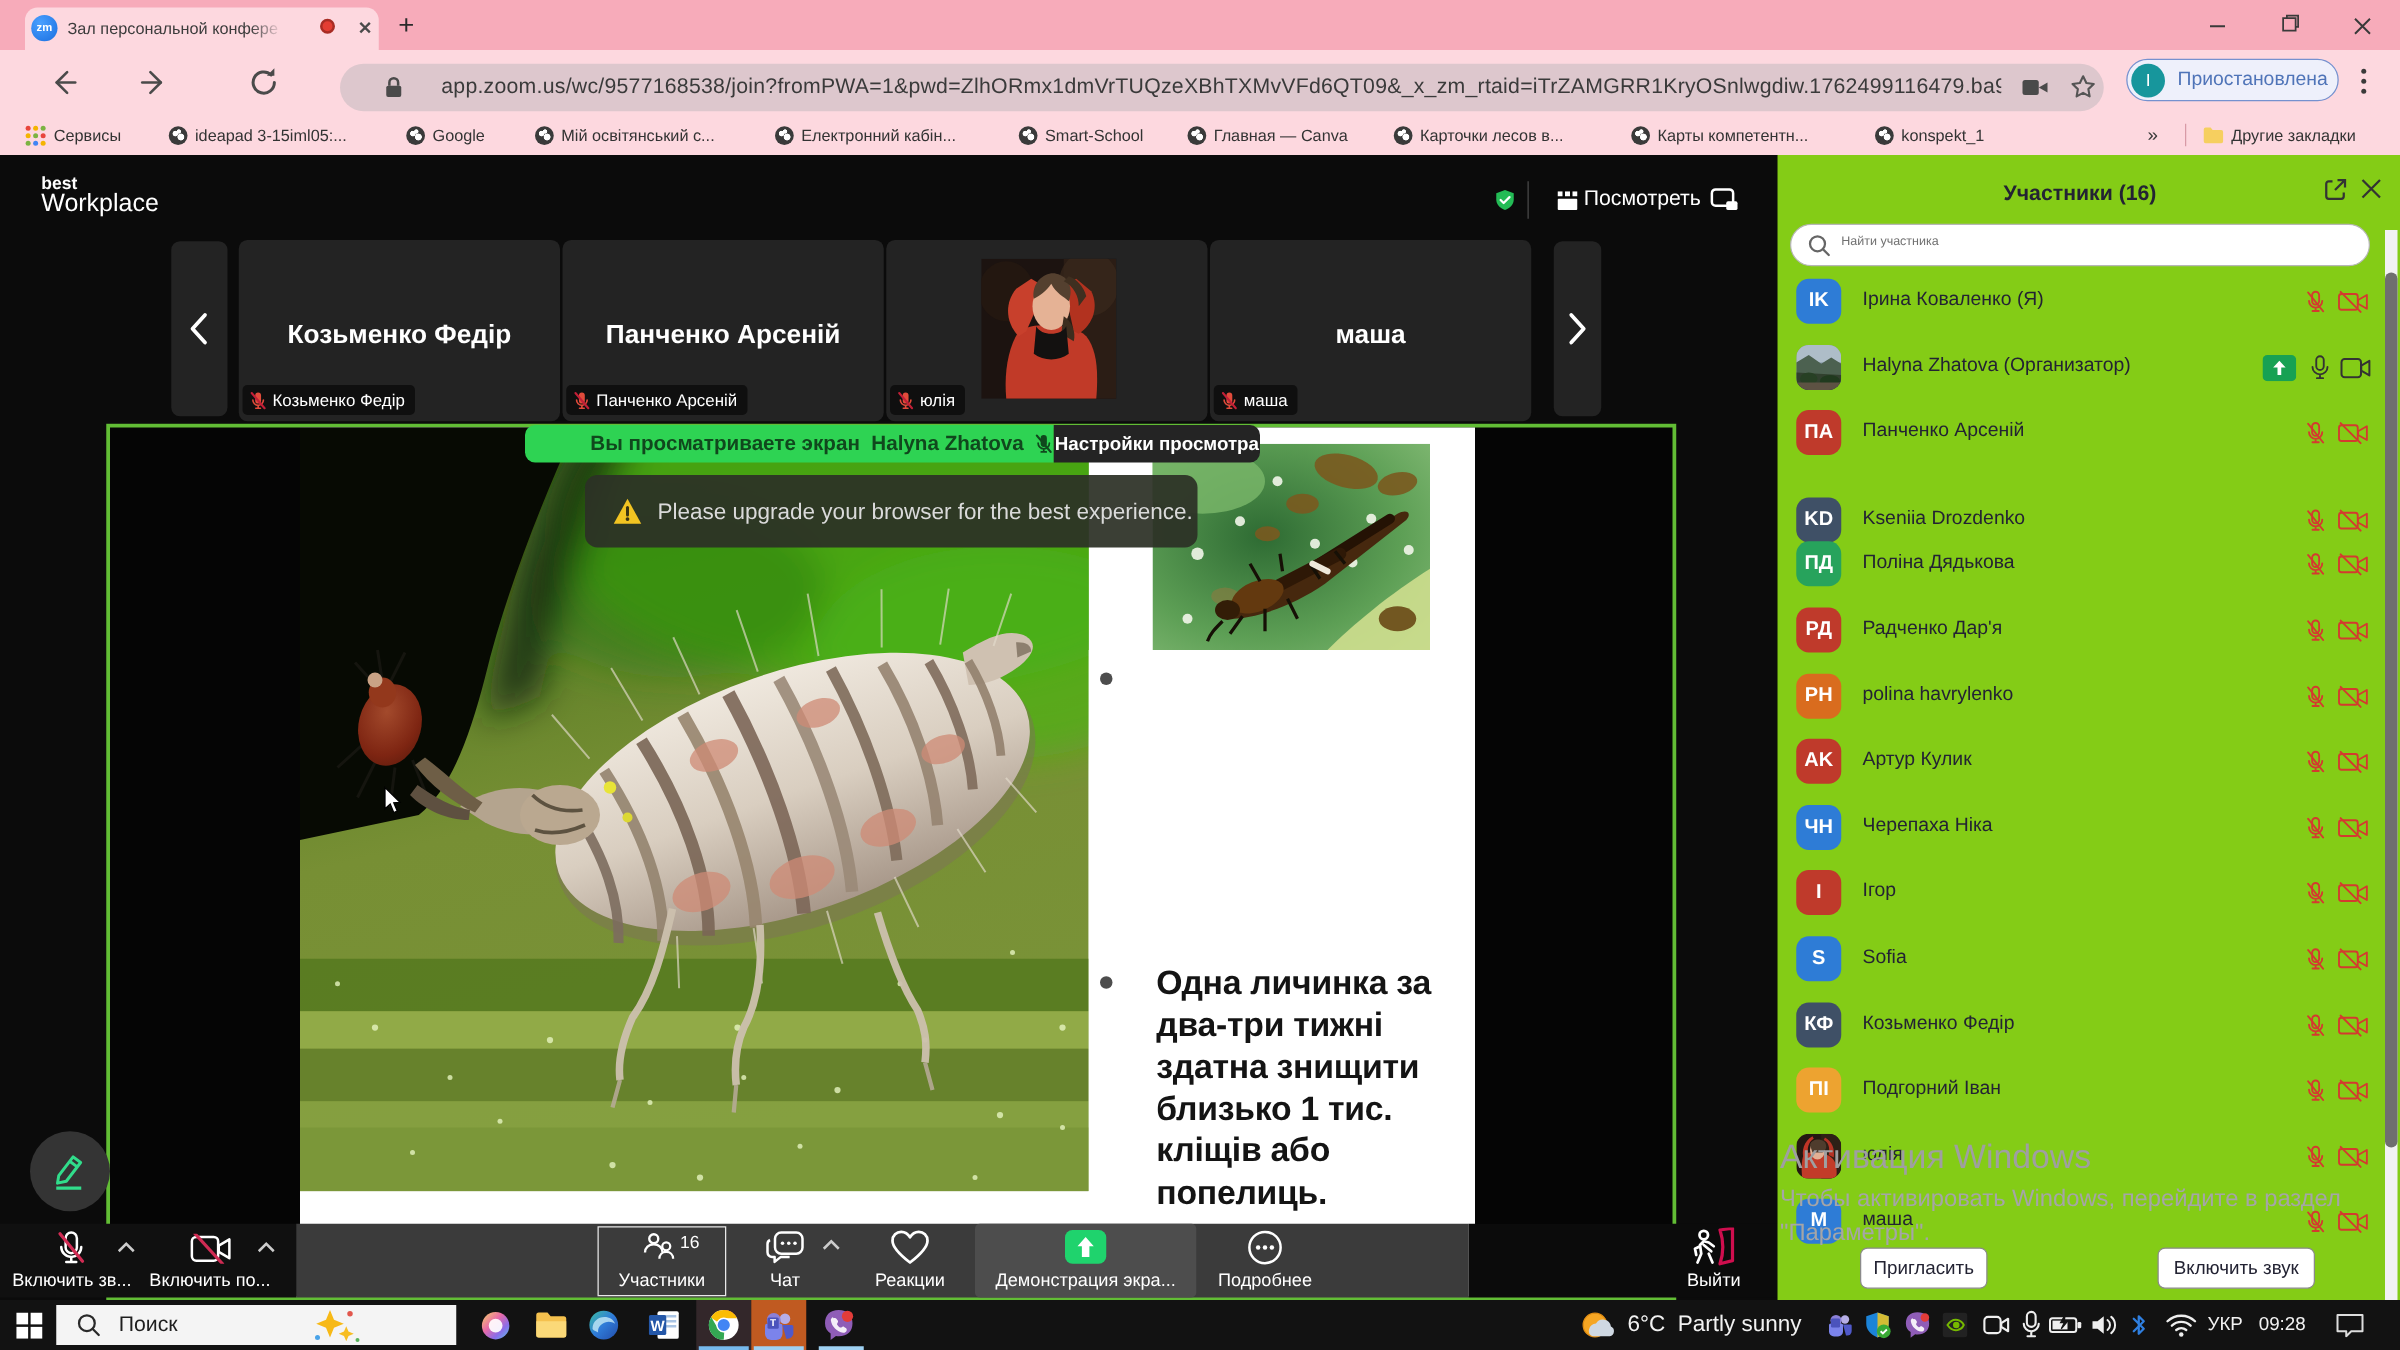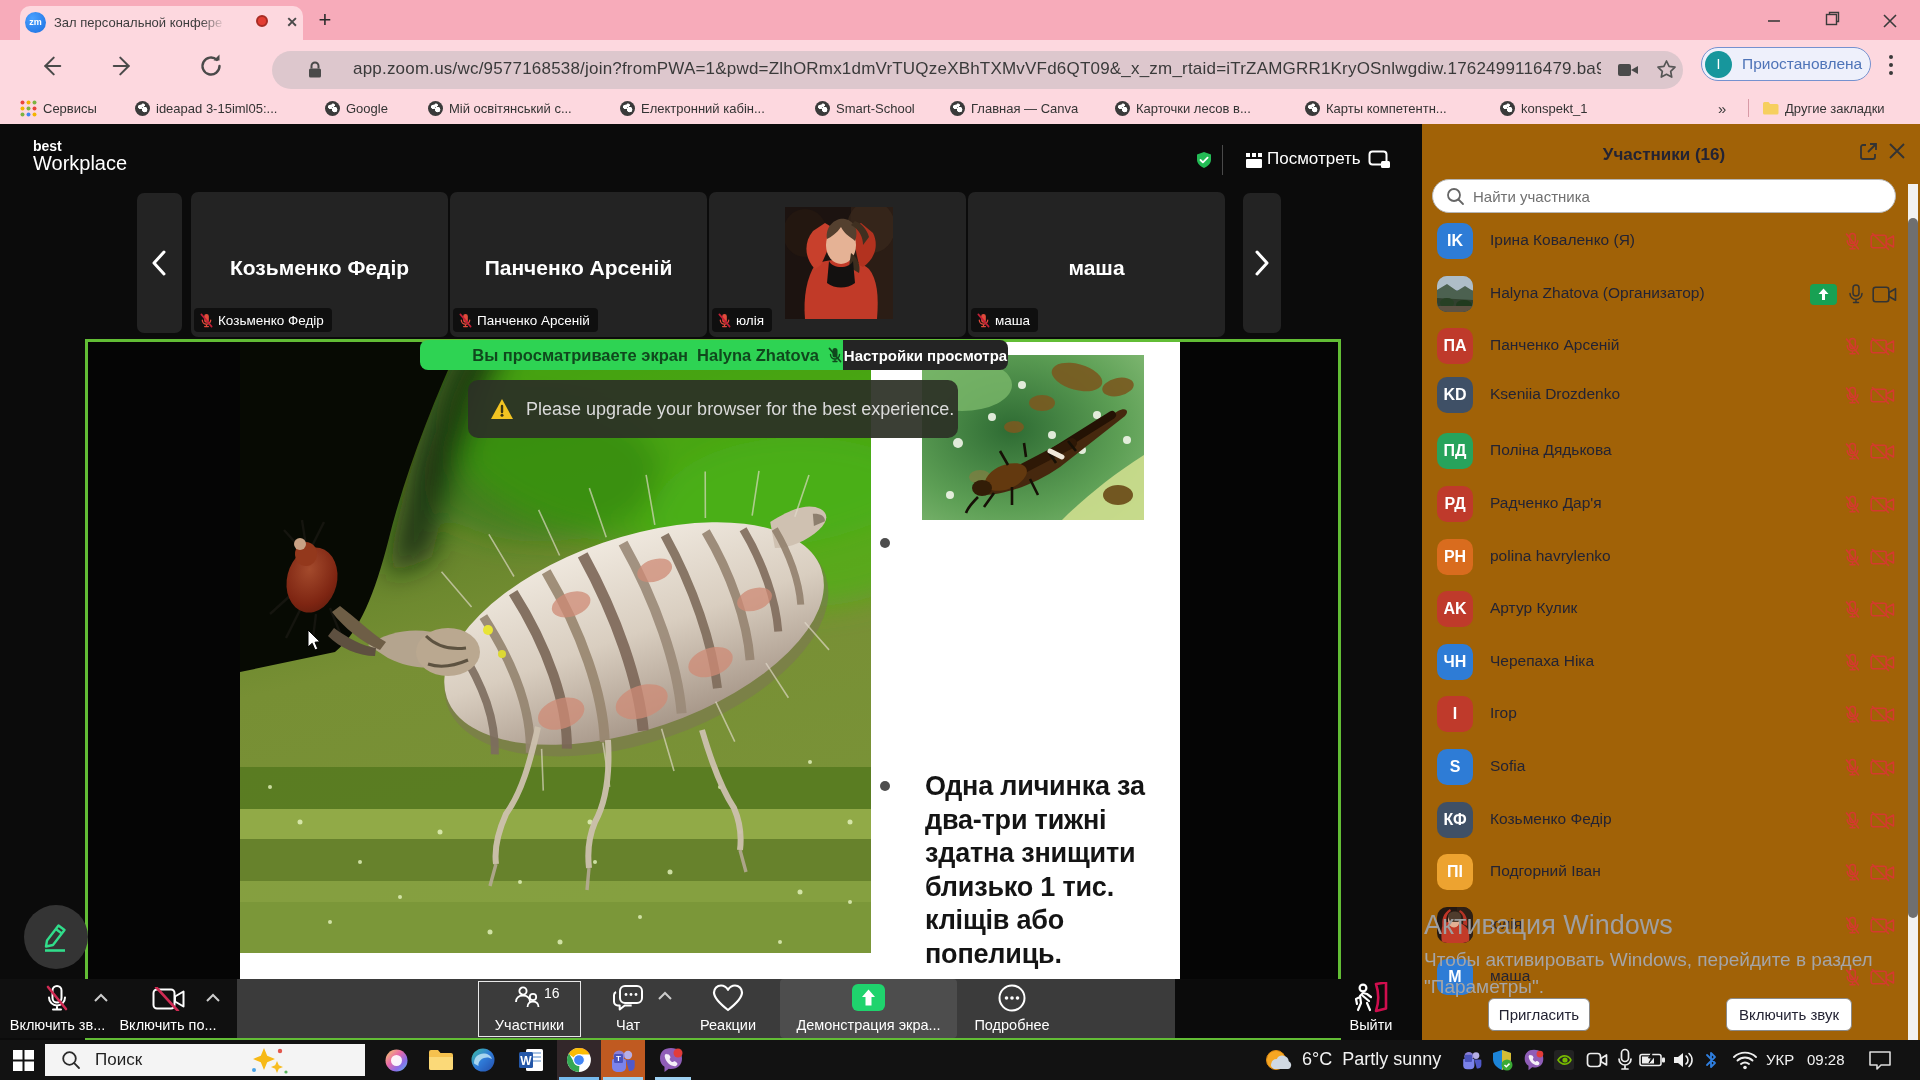--- a/index.html
+++ b/index.html
@@ -24,21 +24,21 @@
 #strip .tile{position:absolute;top:68px;height:145px;background:#232323;border-radius:7px}
 .bigname{position:absolute;width:100%;text-align:center;top:64px;font-size:21px;font-weight:bold;color:#fff}
 .nlabel{position:absolute;left:3px;bottom:5px;background:rgba(12,12,12,.85);border-radius:4px;height:24px;display:flex;align-items:center;padding:0 8px 0 5px;font-size:13.5px;color:#fff;gap:4px}
 
 #share{position:absolute;left:85px;top:215px;width:1256px;height:701px;border:3px solid #62bd35;background:#050505}
 #slide{position:absolute;left:152px;top:0px;width:940px;height:695px;background:#fff}
 
 #ztoolbar{position:absolute;left:0;top:855px;width:1422px;height:59px}
 .ztb-lbl{font-size:14.5px;color:#fff;text-align:center}
 
-#panel{position:absolute;left:1422px;top:124px;width:498px;height:916px;background:#a16207;color:#232333}
+#panel{position:absolute;left:1422px;top:124px;width:498px;height:916px;background:#84cc16;color:#232333}
 .prow{position:absolute;left:0;width:478px;height:52px}
 .pav{position:absolute;left:15px;top:0;width:36px;height:36px;border-radius:10px;color:#fff;font-weight:bold;font-size:16px;display:flex;align-items:center;justify-content:center}
 .pname{position:absolute;left:68px;top:8px;font-size:15.5px;color:#232333}
 
 #taskbar{position:absolute;left:0;top:1040px;width:1920px;height:40px;background:#121212;color:#fff}
 #tsearch{position:absolute;left:45px;top:4px;width:320px;height:32px;background:#f4f4f4;display:flex;align-items:center;color:#1a1a1a}
 </style></head>
 <body>
 
 <div id="chrome">
@@ -543,21 +543,21 @@
       <path d="M11 2h6v6M17 2l-8 8" fill="none" stroke="#333" stroke-width="1.8"></path>
     </svg>
   <svg class="abs" style="left:466px;top:18px" width="18" height="18" viewBox="0 0 18 18">
       <path d="M2 2l14 14M16 2L2 16" stroke="#333" stroke-width="1.8"></path>
     </svg>
   <div class="abs" style="left:10px;top:55px;width:464px;height:34px;border:1px solid #b6b6b6;border-radius:17px;background:#fff">
     <svg class="abs" style="left:13px;top:7px" width="19" height="19" viewBox="0 0 19 19">
         <circle cx="8" cy="8" r="6" fill="none" stroke="#666" stroke-width="1.8"></circle>
         <path d="M12.5 12.5L17 17" stroke="#666" stroke-width="1.8" stroke-linecap="round"></path>
       </svg>
-    <div class="abs" style="left:40px;top:8px;font-size:15px;color:#707070">Найти участника</div>
+    <div class="abs" style="left:40px;top:8px;font-size:10px;color:#707070">Найти участника</div>
   </div>
   <div id="rows">
       <div class="prow" style="top:99px">
         <div class="pav" style="background:#2e7cd6">IK</div>
         <div class="pname">Ірина Коваленко (Я)</div>
         <span class="abs" style="left:421px;top:9px"><svg width="19" height="19" viewBox="0 0 19 19">
             <path d="M6.7 4.2a2.8 2.8 0 0 1 5.6 0v4.6a2.8 2.8 0 0 1-5.6 0z" fill="none" stroke="#d43a2f" stroke-width="1.5"></path>
             <path d="M4.2 8.8a5.3 5.3 0 0 0 10.6 0M9.5 14.2v2.6M7 16.8h5" fill="none" stroke="#d43a2f" stroke-width="1.5" stroke-linecap="round"></path>
             <path d="M3.5 2l12 15" stroke="#d43a2f" stroke-width="1.6" stroke-linecap="round"></path>
           </svg></span>
@@ -600,21 +600,21 @@
             <path d="M6.7 4.2a2.8 2.8 0 0 1 5.6 0v4.6a2.8 2.8 0 0 1-5.6 0z" fill="none" stroke="#d43a2f" stroke-width="1.5"></path>
             <path d="M4.2 8.8a5.3 5.3 0 0 0 10.6 0M9.5 14.2v2.6M7 16.8h5" fill="none" stroke="#d43a2f" stroke-width="1.5" stroke-linecap="round"></path>
             <path d="M3.5 2l12 15" stroke="#d43a2f" stroke-width="1.6" stroke-linecap="round"></path>
           </svg></span>
         <span class="abs" style="left:448px;top:9px"><svg width="25" height="19" viewBox="0 0 25 19">
             <rect x="1.2" y="3.2" width="15" height="12.6" rx="2" fill="none" stroke="#d43a2f" stroke-width="1.5"></rect>
             <path d="M16.5 8l7-4v11l-7-4z" fill="none" stroke="#d43a2f" stroke-width="1.5" stroke-linejoin="round"></path>
             <path d="M2.5 1.5l16 16" stroke="#d43a2f" stroke-width="1.6" stroke-linecap="round"></path>
           </svg></span>
       </div>
-      <div class="prow" style="top:253px">
+      <div class="prow" style="top:274px">
         <div class="pav" style="background:#3f5066">KD</div>
         <div class="pname">Kseniia Drozdenko</div>
         <span class="abs" style="left:421px;top:9px"><svg width="19" height="19" viewBox="0 0 19 19">
             <path d="M6.7 4.2a2.8 2.8 0 0 1 5.6 0v4.6a2.8 2.8 0 0 1-5.6 0z" fill="none" stroke="#d43a2f" stroke-width="1.5"></path>
             <path d="M4.2 8.8a5.3 5.3 0 0 0 10.6 0M9.5 14.2v2.6M7 16.8h5" fill="none" stroke="#d43a2f" stroke-width="1.5" stroke-linecap="round"></path>
             <path d="M3.5 2l12 15" stroke="#d43a2f" stroke-width="1.6" stroke-linecap="round"></path>
           </svg></span>
         <span class="abs" style="left:448px;top:9px"><svg width="25" height="19" viewBox="0 0 25 19">
             <rect x="1.2" y="3.2" width="15" height="12.6" rx="2" fill="none" stroke="#d43a2f" stroke-width="1.5"></rect>
             <path d="M16.5 8l7-4v11l-7-4z" fill="none" stroke="#d43a2f" stroke-width="1.5" stroke-linejoin="round"></path>

